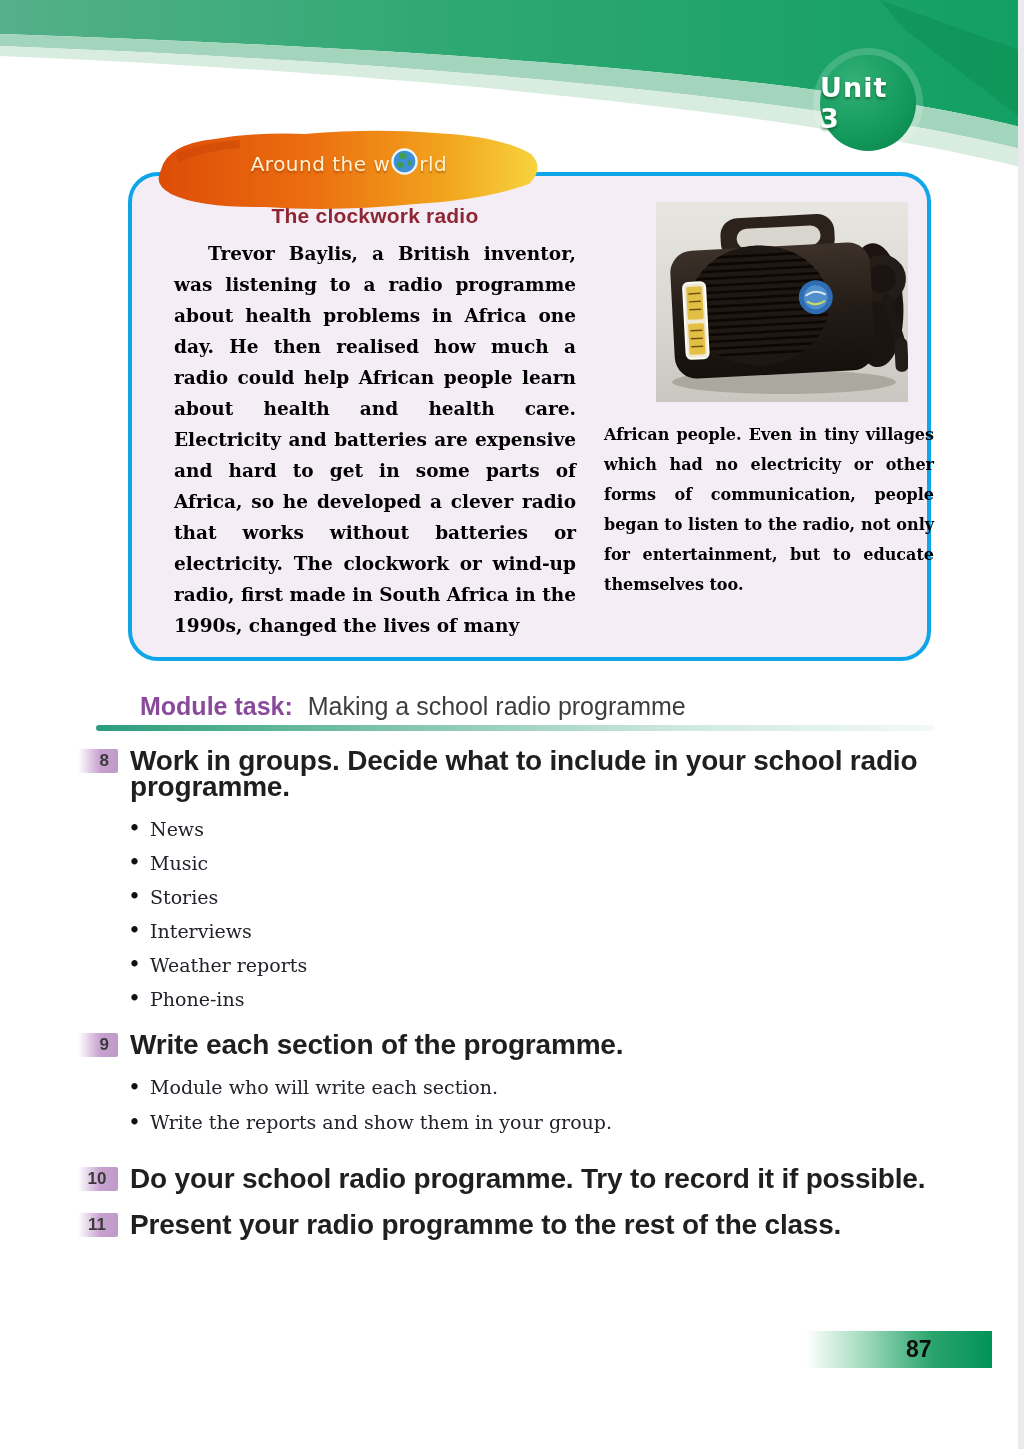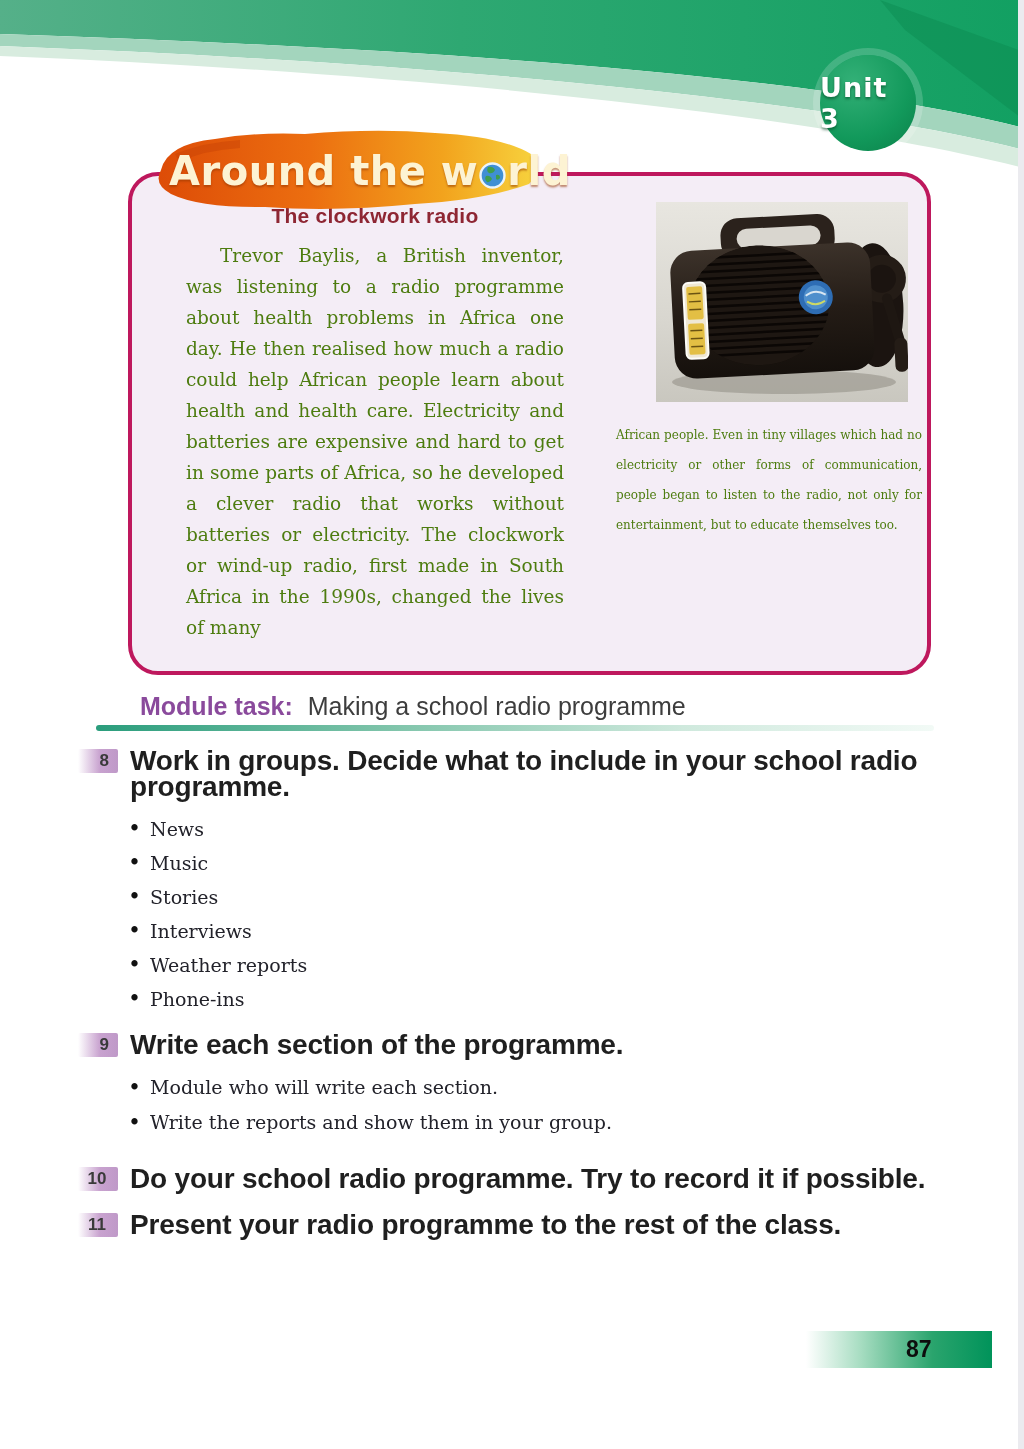--- a/index.html
+++ b/index.html
@@ -23,44 +23,44 @@
     color:#ffffff;font-weight:bold;font-size:27px;letter-spacing:1px;
     text-shadow:0 2px 3px rgba(0,60,30,0.55);
     font-family:"DejaVu Sans",sans-serif;
   }
 
   
   .banner{position:absolute;left:145px;top:124px;width:400px;height:88px;z-index:3;}
   .banner-blob{position:absolute;left:0;top:0;}
   .banner-text{
     position:absolute;left:24px;top:24px;width:360px;text-align:center;
-    color:#fdf3d3;font-family:"DejaVu Sans",sans-serif;font-weight:bold;font-size:40px;
+    color:#fdf3d3;font-family:"DejaVu Sans",sans-serif;font-weight:normal;font-size:20px;
     letter-spacing:0.5px;text-shadow:0 2px 2px rgba(150,55,0,0.55);
     white-space:nowrap;
   }
   .globe{display:inline-block;width:27px;height:27px;vertical-align:-4px;margin:0 1px;}
 
   
   .reading-box{
     position:absolute;left:128px;top:172px;width:803px;box-sizing:border-box;
-    min-height:472px;border:4px solid #be185d;border-radius:30px;background:#f4edf6;
+    min-height:472px;border:4px solid #0ea5e9;border-radius:30px;background:#f4edf6;
     padding:26px 28px 16px 42px;display:flex;gap:28px;z-index:2;
   }
   .col-left{width:402px;flex:none;}
   .col-right{width:330px;flex:none;}
   .article-title{
     margin:2px 0 10px 0;text-align:center;color:#8e2633;font-size:21px;font-weight:bold;
     font-family:"Liberation Sans",sans-serif;letter-spacing:0.2px;
   }
   .article-text{
-    margin:12px;color:#4d7c0f;font-family:"DejaVu Serif","Liberation Serif",serif;
-    font-size:18.5px;line-height:31px;text-align:justify;
+    margin:0;color:#000000;font-family:"DejaVu Serif","Liberation Serif",serif;
+    font-size:18.5px;line-height:31px;text-align:justify;font-weight:bold;
   }
   .indent{text-indent:34px;}
-  .col-right .article-text{font-size:12px;line-height:30px;margin-top:18px;}
+  .col-right .article-text{font-size:16px;line-height:30px;margin-top:18px;}
   .radio-photo{width:252px;height:200px;margin-left:52px;background:#d9d7d1;overflow:hidden;}
 
   
   .module-task{position:absolute;left:96px;top:692px;width:838px;}
   .mt-heading{font-size:25px;white-space:nowrap;}
   .mt-label{color:#8a4a9c;font-weight:bold;margin-left:44px;}
   .mt-title{color:#3d3d3d;font-weight:400;margin-left:8px;}
   .mt-rule{
     margin-top:4px;height:6px;border-radius:3px;
     background:linear-gradient(to right,#2a9d7c 0%,#7fc4aa 35%,#cfe9dd 70%,#f2faf6 100%);

